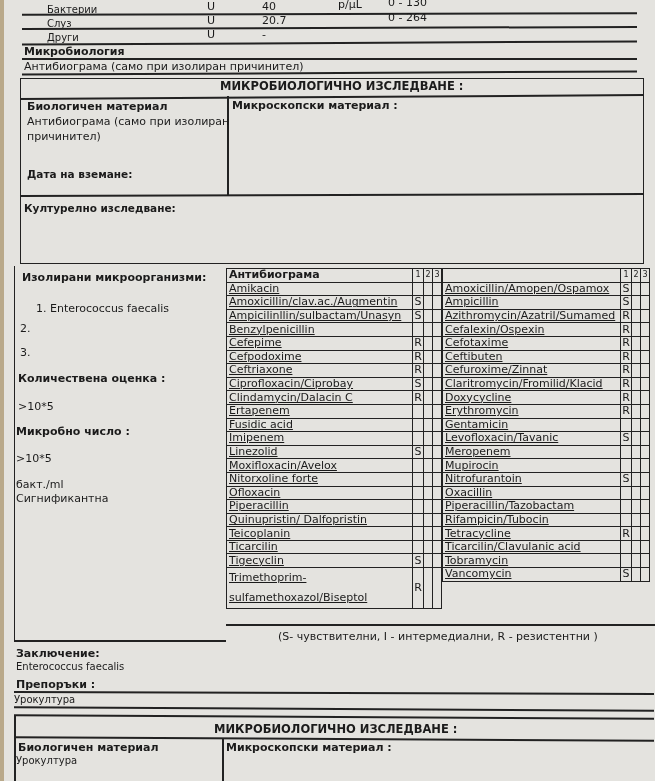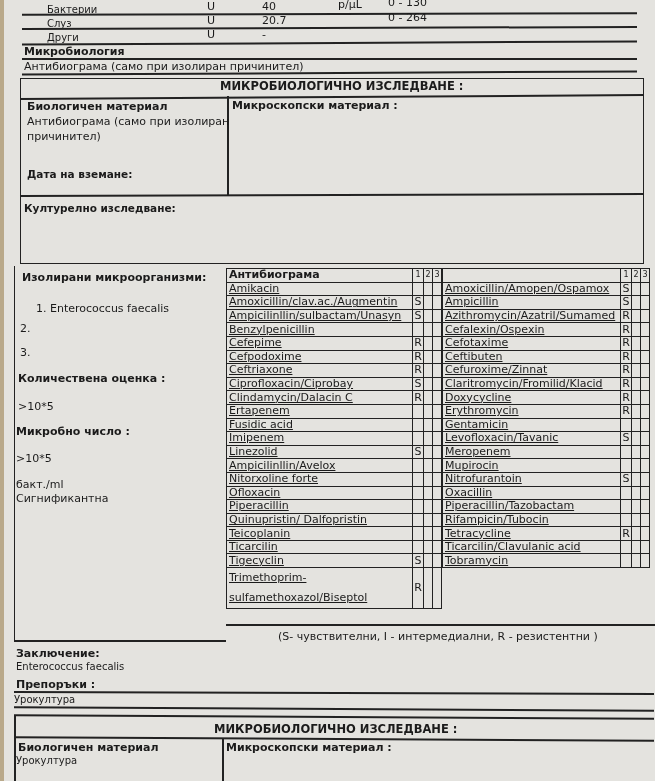--- a/index.html
+++ b/index.html
@@ -150,21 +150,21 @@
         <td class="rn"></td>
         <td class="rn"></td>
       </tr>
       <tr>
         <td class="name">Linezolid</td>
         <td class="r">S</td>
         <td class="rn"></td>
         <td class="rn"></td>
       </tr>
       <tr>
-        <td class="name">Ampicilinllin/Avelox</td>
+        <td class="name">Moxifloxacin/Avelox</td>
         <td class="r"></td>
         <td class="rn"></td>
         <td class="rn"></td>
       </tr>
       <tr>
         <td class="name">Nitorxoline forte</td>
         <td class="r"></td>
         <td class="rn"></td>
         <td class="rn"></td>
       </tr>
@@ -337,20 +337,26 @@
       </tr>
       <tr>
         <td class="name">Ticarcilin/Clavulanic acid</td>
         <td class="r"></td>
         <td class="rn"></td>
         <td class="rn"></td>
       </tr>
       <tr>
         <td class="name">Tobramycin</td>
         <td class="r"></td>
+        <td class="rn"></td>
+        <td class="rn"></td>
+      </tr>
+      <tr>
+        <td class="name">Vancomycin</td>
+        <td class="r">S</td>
         <td class="rn"></td>
         <td class="rn"></td>
       </tr>
     </tbody>
 </table>
 
 <div class="hline" style="left:226px;top:624px;width:430px;"></div>
 <div class="abs txt" style="left:278px;top:630px;">(S- чувствителни, I - интермедиални, R - резистентни )</div>
 
 <div class="abs txt bold" style="left:16px;top:647px;">Заключение:</div>

